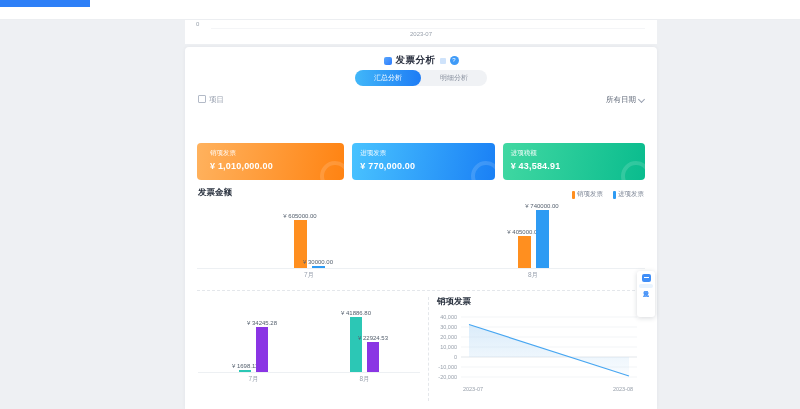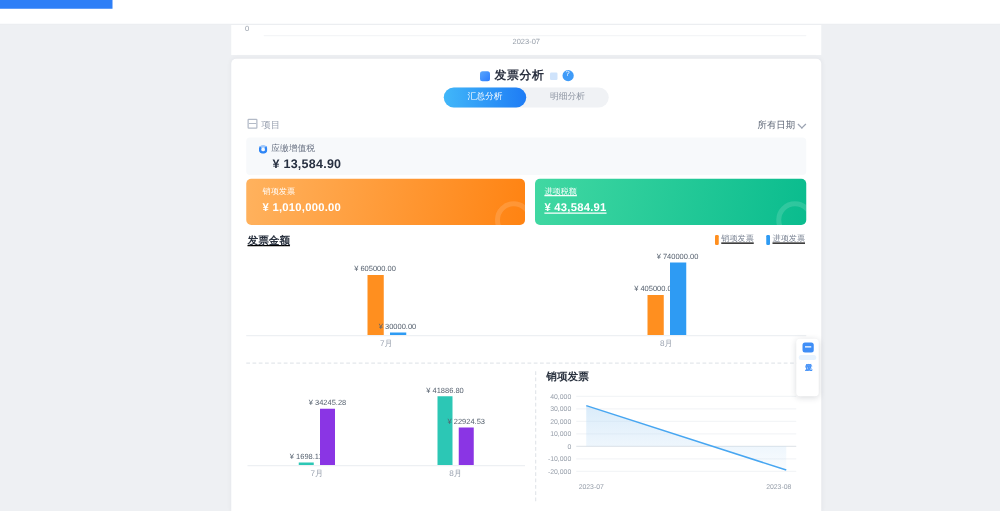--- a/index.html
+++ b/index.html
@@ -45,21 +45,21 @@
   .donut-ic { width:7px; height:7px; border-radius:50%; border:2px solid #2f86f6; border-top-color:#9cc6fb; }
   .kpilabel { font-size:7px; color:#6b7485; }
   .kpivalue { margin:2px 0 0 11px; font-size:10px; font-weight:bold; color:#273041; letter-spacing:.2px; }
 
   .scards { position:absolute; top:96px; left:12px; right:12px; display:flex; gap:8px; }
   .scard { flex:1; height:37px; border-radius:4px; padding:6px 0 0 8px; color:#fff; position:relative; overflow:hidden; }
   .slabel { font-size:6.5px; opacity:.95; }
   .svalue { font-size:9px; font-weight:bold; margin-top:3px; letter-spacing:.2px; }
   .deco { position:absolute; right:-6px; bottom:-11px; width:30px; height:30px; border:4px solid rgba(255,255,255,.14); border-radius:50%; }
 
-  .sechead { position:absolute; display:flex; justify-content:space-between; align-items:flex-start;text-decoration:underline; }
+  .sechead { position:absolute; display:flex; justify-content:space-between; align-items:flex-end; }
   .sec1 { top:140px; left:13px; right:13px; }
   .sec2 { top:249px; left:13px; width:222px; }
   .sectitle { font-size:8.5px; font-weight:bold; color:#2b3340; }
   .legend { display:flex; gap:10px; align-items:center; }
   .litem { display:flex; gap:2px; align-items:center; font-size:6.5px; color:#7c8595; cursor:pointer; }
   .lswatch { width:3px; height:8px; border-radius:1px; }
   .sec2 .litem { font-size:6px; }
 
   .barchart { position:absolute; }
   #chart-invoice-amount { top:152px; left:12px; right:12px; }
@@ -127,35 +127,33 @@
     <div class="fleft">
       <span class="grid-ic"></span>
       <span>项目</span>
     </div>
     <div class="fright">
       <span>所有日期</span>
       <span class="caret"></span>
     </div>
   </div>
 
-  <div class="kpi">
-    <div class="kpirow">
-      <span class="donut-ic"></span>
-      <span class="kpilabel">应缴增值税</span>
-    </div>
-    <div class="kpivalue">¥ 13,584.90</div>
-  </div>
 
   <div class="scards">
     <div class="scard" style="background: linear-gradient(100deg, rgb(255, 178, 94), rgb(255, 131, 18)); padding-left: 13px;">
       <div class="slabel">销项发票</div>
       <div class="svalue">¥ 1,010,000.00</div>
       <div class="deco"></div>
     </div>
-    <div class="scard" style="background: linear-gradient(100deg, rgb(65, 216, 162), rgb(10, 188, 142)); text-decoration: underline;">
+    <div class="scard" style="background: linear-gradient(100deg, rgb(73, 195, 255), rgb(26, 128, 245));">
+      <div class="slabel">进项发票</div>
+      <div class="svalue">¥ 770,000.00</div>
+      <div class="deco"></div>
+    </div>
+    <div class="scard" style="background: linear-gradient(100deg, rgb(65, 216, 162), rgb(10, 188, 142));">
       <div class="slabel">进项税额</div>
       <div class="svalue">¥ 43,584.91</div>
       <div class="deco"></div>
     </div>
   </div>
 
   <div class="sechead sec1">
     <span class="sectitle">发票金额</span>
     <div class="legend">
       <div class="litem">

